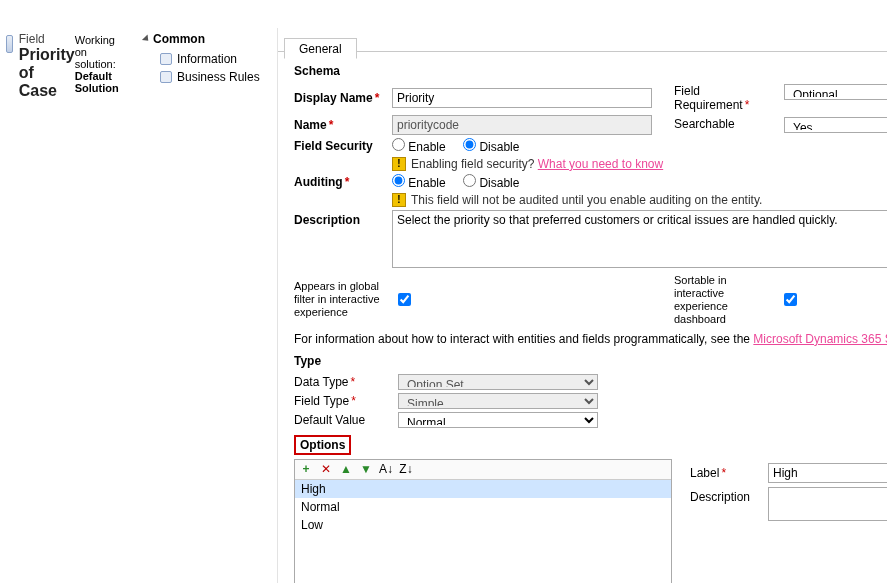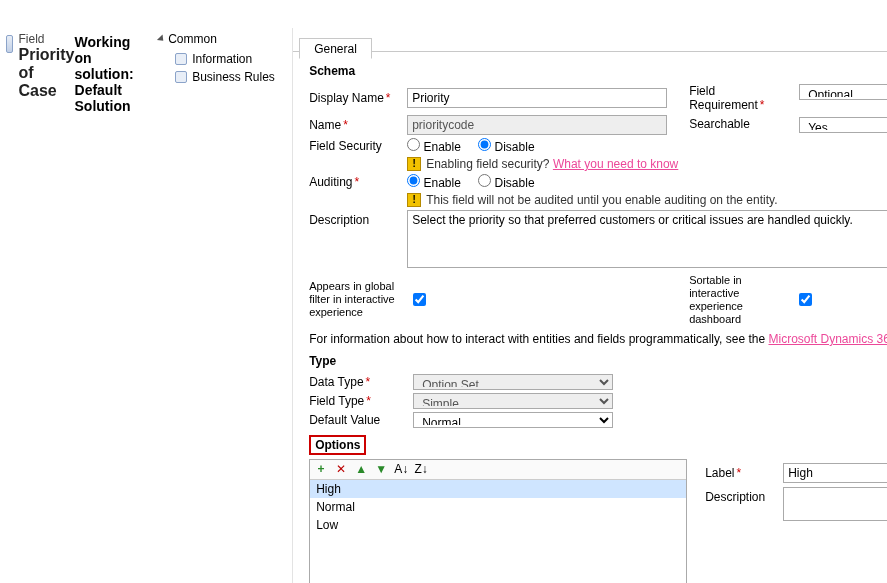--- a/index.html
+++ b/index.html
@@ -3,34 +3,34 @@
 <meta charset="utf-8">
 <style>
   * { box-sizing: border-box; margin: 0; padding: 0; }
   body { font-family: "Segoe UI", Arial, sans-serif; font-size: 12px; color: #000; background: #fff; width: 887px; height: 583px; overflow: hidden; }
   .page { display: flex; flex-direction: row; height: 100%; margin-top: 28px; }
   .header { display: flex; align-items: flex-start; padding: 4px 8px 6px 6px; border-bottom: 1px solid #e3e3e3; }
   .header-icon { width: 18px; height: 18px; margin: 3px 6px 0 0; background: linear-gradient(#e8eef7,#c2d0e6); border: 1px solid #8ba3c9; border-radius: 2px; }
   .header-titles { flex: 1; }
   .header-small { font-size: 12px; color: #444; }
   .header-big { font-size: 16px; font-weight: bold; color: #222; }
-  .header-right { font-size: 14px; padding-top: 2px; font-weight: bold; }
+  .header-right { font-size: 11px; padding-top: 2px; }
   .body { flex: 1; display: flex; min-height: 0; }
   .sidebar { width: 140px; border-right: 1px solid #e3e3e3; padding: 4px 6px; }
-  .tree-root { display: flex; align-items: center; font-weight: normal; margin-bottom: 4px; cursor: pointer; }
+  .tree-root { display: flex; align-items: center; font-weight: bold; margin-bottom: 4px; cursor: pointer; }
   .tree-arrow { width: 0; height: 0; border-top: 4px solid transparent; border-bottom: 4px solid transparent; border-left: 5px solid #555; margin-right: 4px; transform: rotate(45deg); }
   .tree-item { display: flex; align-items: center; padding: 2px 0 2px 16px; cursor: pointer; }
   .tree-item-icon { width: 12px; height: 12px; margin-right: 5px; border: 1px solid #8ba3c9; background: #e8eef7; border-radius: 2px; }
   .main { flex: 1; display: flex; flex-direction: column; min-width: 0; }
   .tabs { display: flex; align-items: flex-end; height: 24px; padding-left: 6px; border-bottom: 1px solid #c8c8c8; }
   .tab { padding: 3px 14px 2px; font-size: 12px; background: #fff; border: 1px solid #c8c8c8; border-bottom: 1px solid #fff; position: relative; top: 8px; cursor: pointer; }
   .content { padding: 8px 16px 12px 16px; overflow: auto; }
   .section-h { font-weight: bold; margin: 4px 0 6px; }
   .row { display: flex; align-items: center; margin: 3px 0; }
-  .lbl { width: 98px; padding-right: 6px; }
+  .lbl { width: 98px; padding-right: 6px; font-weight: bold; }
   .lbl-wide { width: 104px; padding-right: 6px; }
   .req::after { content: "*"; color: #c00; margin-left: 2px; }
   .col-left { display: flex; align-items: center; flex: 0 0 380px; }
   .col-right { display: flex; flex: 1; }
   .rlbl { width: 110px; padding-right: 6px; }
   input[type=text], select, textarea { font: inherit; border: 1px solid #aaa; padding: 2px 4px; height: 20px; background: #fff; }
   input[readonly], select.dim { background: #eee; color: #555; }
   select { height: 16px; }
   textarea { height: 58px; resize: none; }
   .radio-group label { margin-right: 14px; cursor: pointer; }

